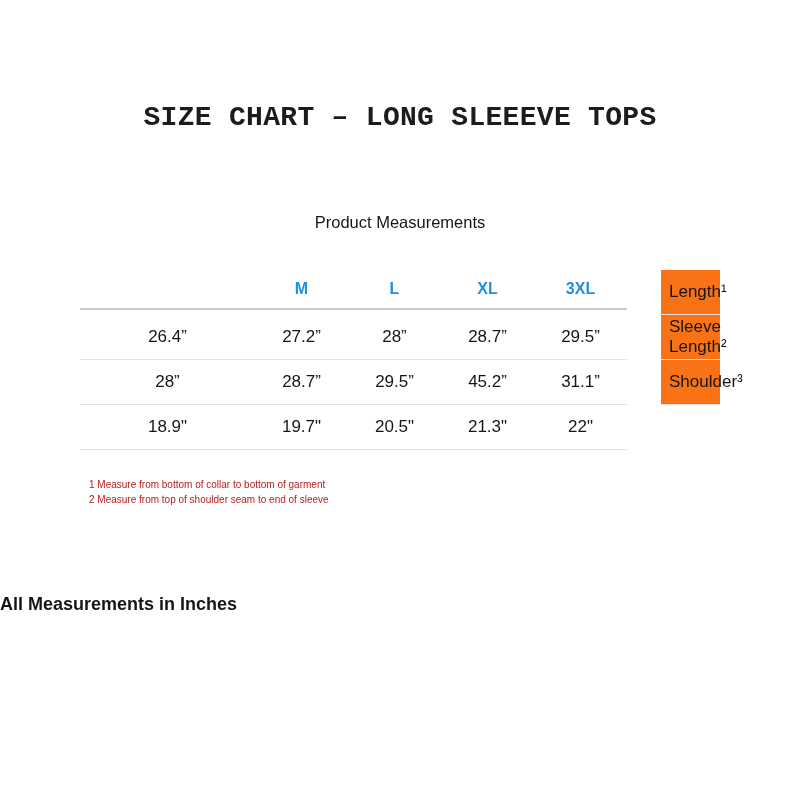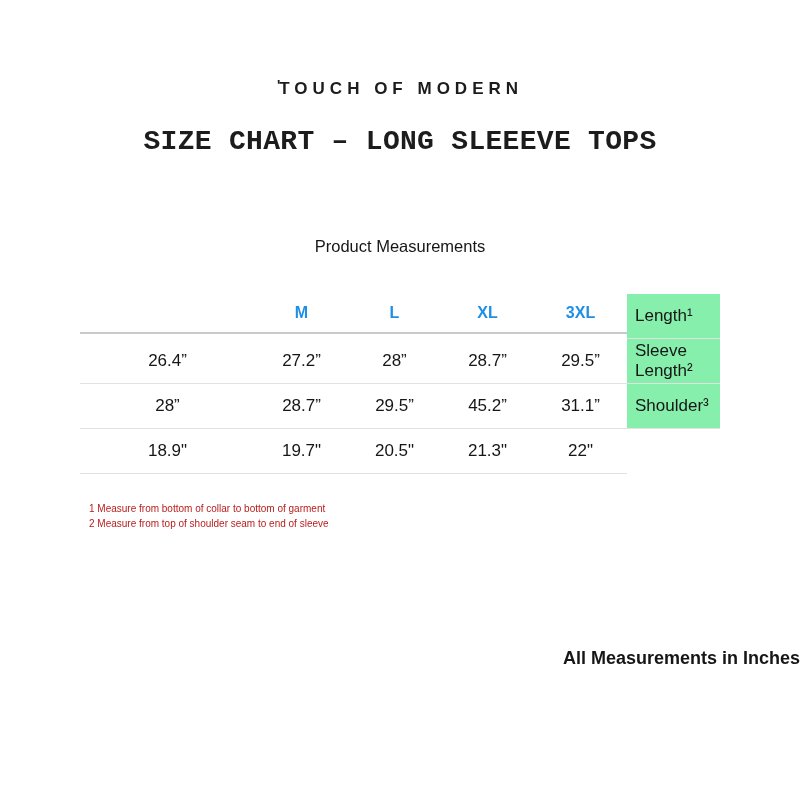--- a/index.html
+++ b/index.html
@@ -71,43 +71,43 @@
   }
   .cell.body {
     height: 45px;
     border-bottom: 1px solid #e2e2e2;
     font-size: 17px;
     color: #161616;
   }
   .cell.label {
     justify-content: flex-start;
     padding-left: 8px;
-    background: #86efac;
+    background: #f97316;
+    margin-left: 34px;
   }
   .footnotes {
     margin: 28px 0 6px 89px;
     font-size: 10px;
     line-height: 14.5px;
     color: #b91c1c;
   }
   .bottom-note {
-    margin-top: 116px;
-    text-align: right;
+    margin-top: 86px;
+    text-align: left;
     font-size: 18px;
     font-weight: 600;
     line-height: 22px;
     color: #161616;
   }
 </style>
 </head>
 <body>
 
 <div class="page">
 
-  <div class="logo"><span class="tick">'</span><span>TOUCH OF MODERN</span></div>
 
   <h1 class="title">SIZE CHART – LONG SLEEEVE TOPS</h1>
 
   <div class="subtitle">Product Measurements</div>
 
   <div class="size-table">
 
     <div class="cell head"></div>
     <div class="cell head">M</div>
     <div class="cell head">L</div>

